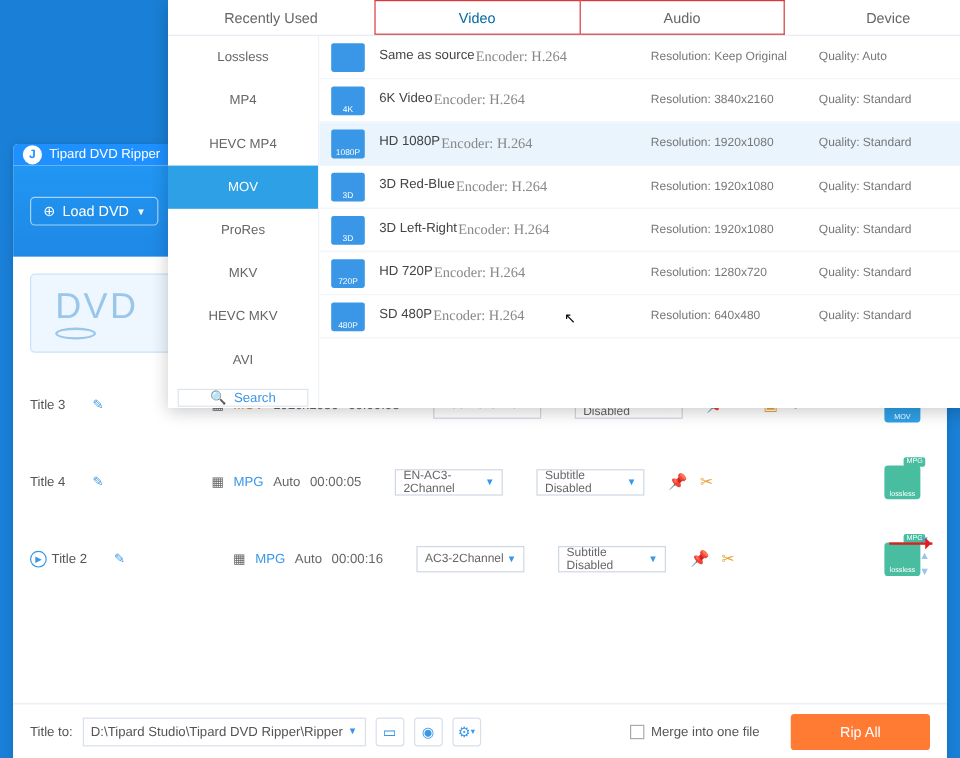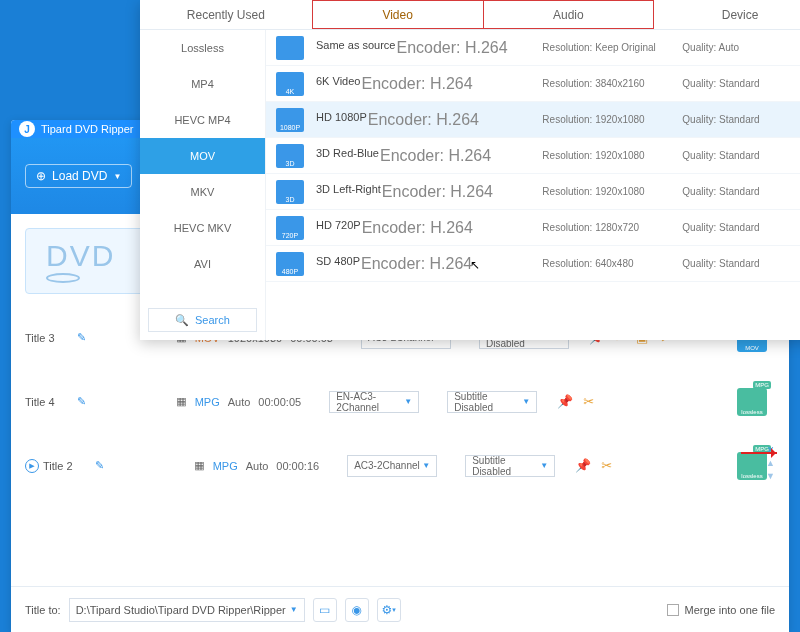--- a/index.html
+++ b/index.html
@@ -47,34 +47,34 @@
 .pathbox{flex:0 0 236px;height:24px;border:1px solid #d8e0ea;display:flex;align-items:center;padding:0 6px;font-size:11px;color:#555;justify-content:space-between;}
 .pathbox .chev{color:#3a97e8;font-size:8px;}
 .ibtn{width:24px;height:24px;border:1px solid #d8e0ea;display:flex;align-items:center;justify-content:center;color:#3a97e8;border-radius:3px;font-size:12px;}
 .merge{display:flex;align-items:center;gap:6px;margin-left:auto;font-size:11px;color:#555;}
 .merge .cb{width:12px;height:12px;border:1px solid #aaa;}
 .ripall{width:116px;height:30px;background:#ff7a33;color:#fff;display:flex;align-items:center;justify-content:center;border-radius:3px;font-size:12px;margin-left:18px;}
 
 .fmt-panel{position:absolute;left:140px;top:0;width:686px;height:340px;background:#fff;box-shadow:0 3px 14px rgba(0,0,0,.22);display:flex;flex-direction:column;}
 .fp-tabs{height:30px;display:flex;border-bottom:1px solid #e5ecf3;}
 .fp-tab{flex:1;display:flex;align-items:center;justify-content:center;font-size:12px;color:#666;border:1px solid transparent;}
-.fp-tab.video{color:#a16207;border:1.5px solid #d63a3a;}
+.fp-tab.video{color:#0369a1;border:1.5px solid #d63a3a;}
 .fp-tab.audio{border:1.5px solid #d63a3a;border-left:none;}
 .fp-body{flex:1;display:flex;min-height:0;}
 .fp-side{width:126px;border-right:1px solid #eef2f6;display:flex;flex-direction:column;}
 .fp-side .cat{height:36px;display:flex;align-items:center;justify-content:center;font-size:11px;color:#666;}
 .fp-side .cat.active{background:#2ea0e6;color:#fff;}
 .fp-side .searchbar{margin:6px 8px 8px;height:24px;border:1px solid #dde5ee;display:flex;align-items:center;justify-content:center;gap:6px;color:#3a97e8;font-size:11px;}
 .fp-list{flex:1;overflow:auto;}
 .fp-item{height:36px;display:flex;align-items:center;padding:0 10px;gap:12px;border-bottom:1px solid #f1f5f9;}
 .fp-item.sel{background:#e9f4fd;}
 .fp-item .thumb{width:28px;height:24px;background:#3a97e8;border-radius:2px;color:#fff;font-size:7px;display:flex;align-items:flex-end;justify-content:center;padding-bottom:1px;}
 .fp-item .meta{flex:1;display:flex;gap:1px;}
 .fp-item .meta .t{font-size:11px;color:#444;}
-.fp-item .meta .e{font-size:16px;color:#888;}
+.fp-item .meta .e{font-size:12px;color:#888;font-family:Liberation Serif, serif;}
 .fp-item .res{width:128px;font-size:10px;color:#777;}
 .fp-item .qual{width:110px;font-size:10px;color:#777;}
 .fp-item .gear{color:#3a97e8;font-size:13px;}
 .cursor{position:absolute;left:470px;top:258px;font-size:12px;color:#000;pointer-events:none;}
 </style>
 </head>
 <body>
 
 <div class="main-window">
   <div class="titlebar">
@@ -202,37 +202,39 @@
       <span>D:\Tipard Studio\Tipard DVD Ripper\Ripper</span>
       <span class="chev">▼</span>
     </div>
     <div class="ibtn">▭</div>
     <div class="ibtn">◉</div>
     <div class="ibtn">⚙<span style="font-size:7px;">▾</span></div>
     <div class="merge">
       <div class="cb"></div>
       <span>Merge into one file</span>
     </div>
+    <div class="ripall">Rip All</div>
   </div>
 </div>
 
 <div class="fmt-panel">
   <div class="fp-tabs">
     <div class="fp-tab">Recently Used</div>
     <div class="fp-tab video">Video</div>
     <div class="fp-tab audio">Audio</div>
     <div class="fp-tab">Device</div>
   </div>
   <div class="fp-body">
     <div class="fp-side">
       <div id="cat-list">
           <div class="cat">Lossless</div>
           <div class="cat">MP4</div>
           <div class="cat">HEVC MP4</div>
           <div class="cat active">MOV</div>
+          <div class="cat">ProRes</div>
           <div class="cat">MKV</div>
           <div class="cat">HEVC MKV</div>
           <div class="cat">AVI</div>
         </div>
       <div style="flex:1"></div>
       <div class="searchbar">
         <span>🔍</span>
         <span>Search</span>
       </div>
     </div>

